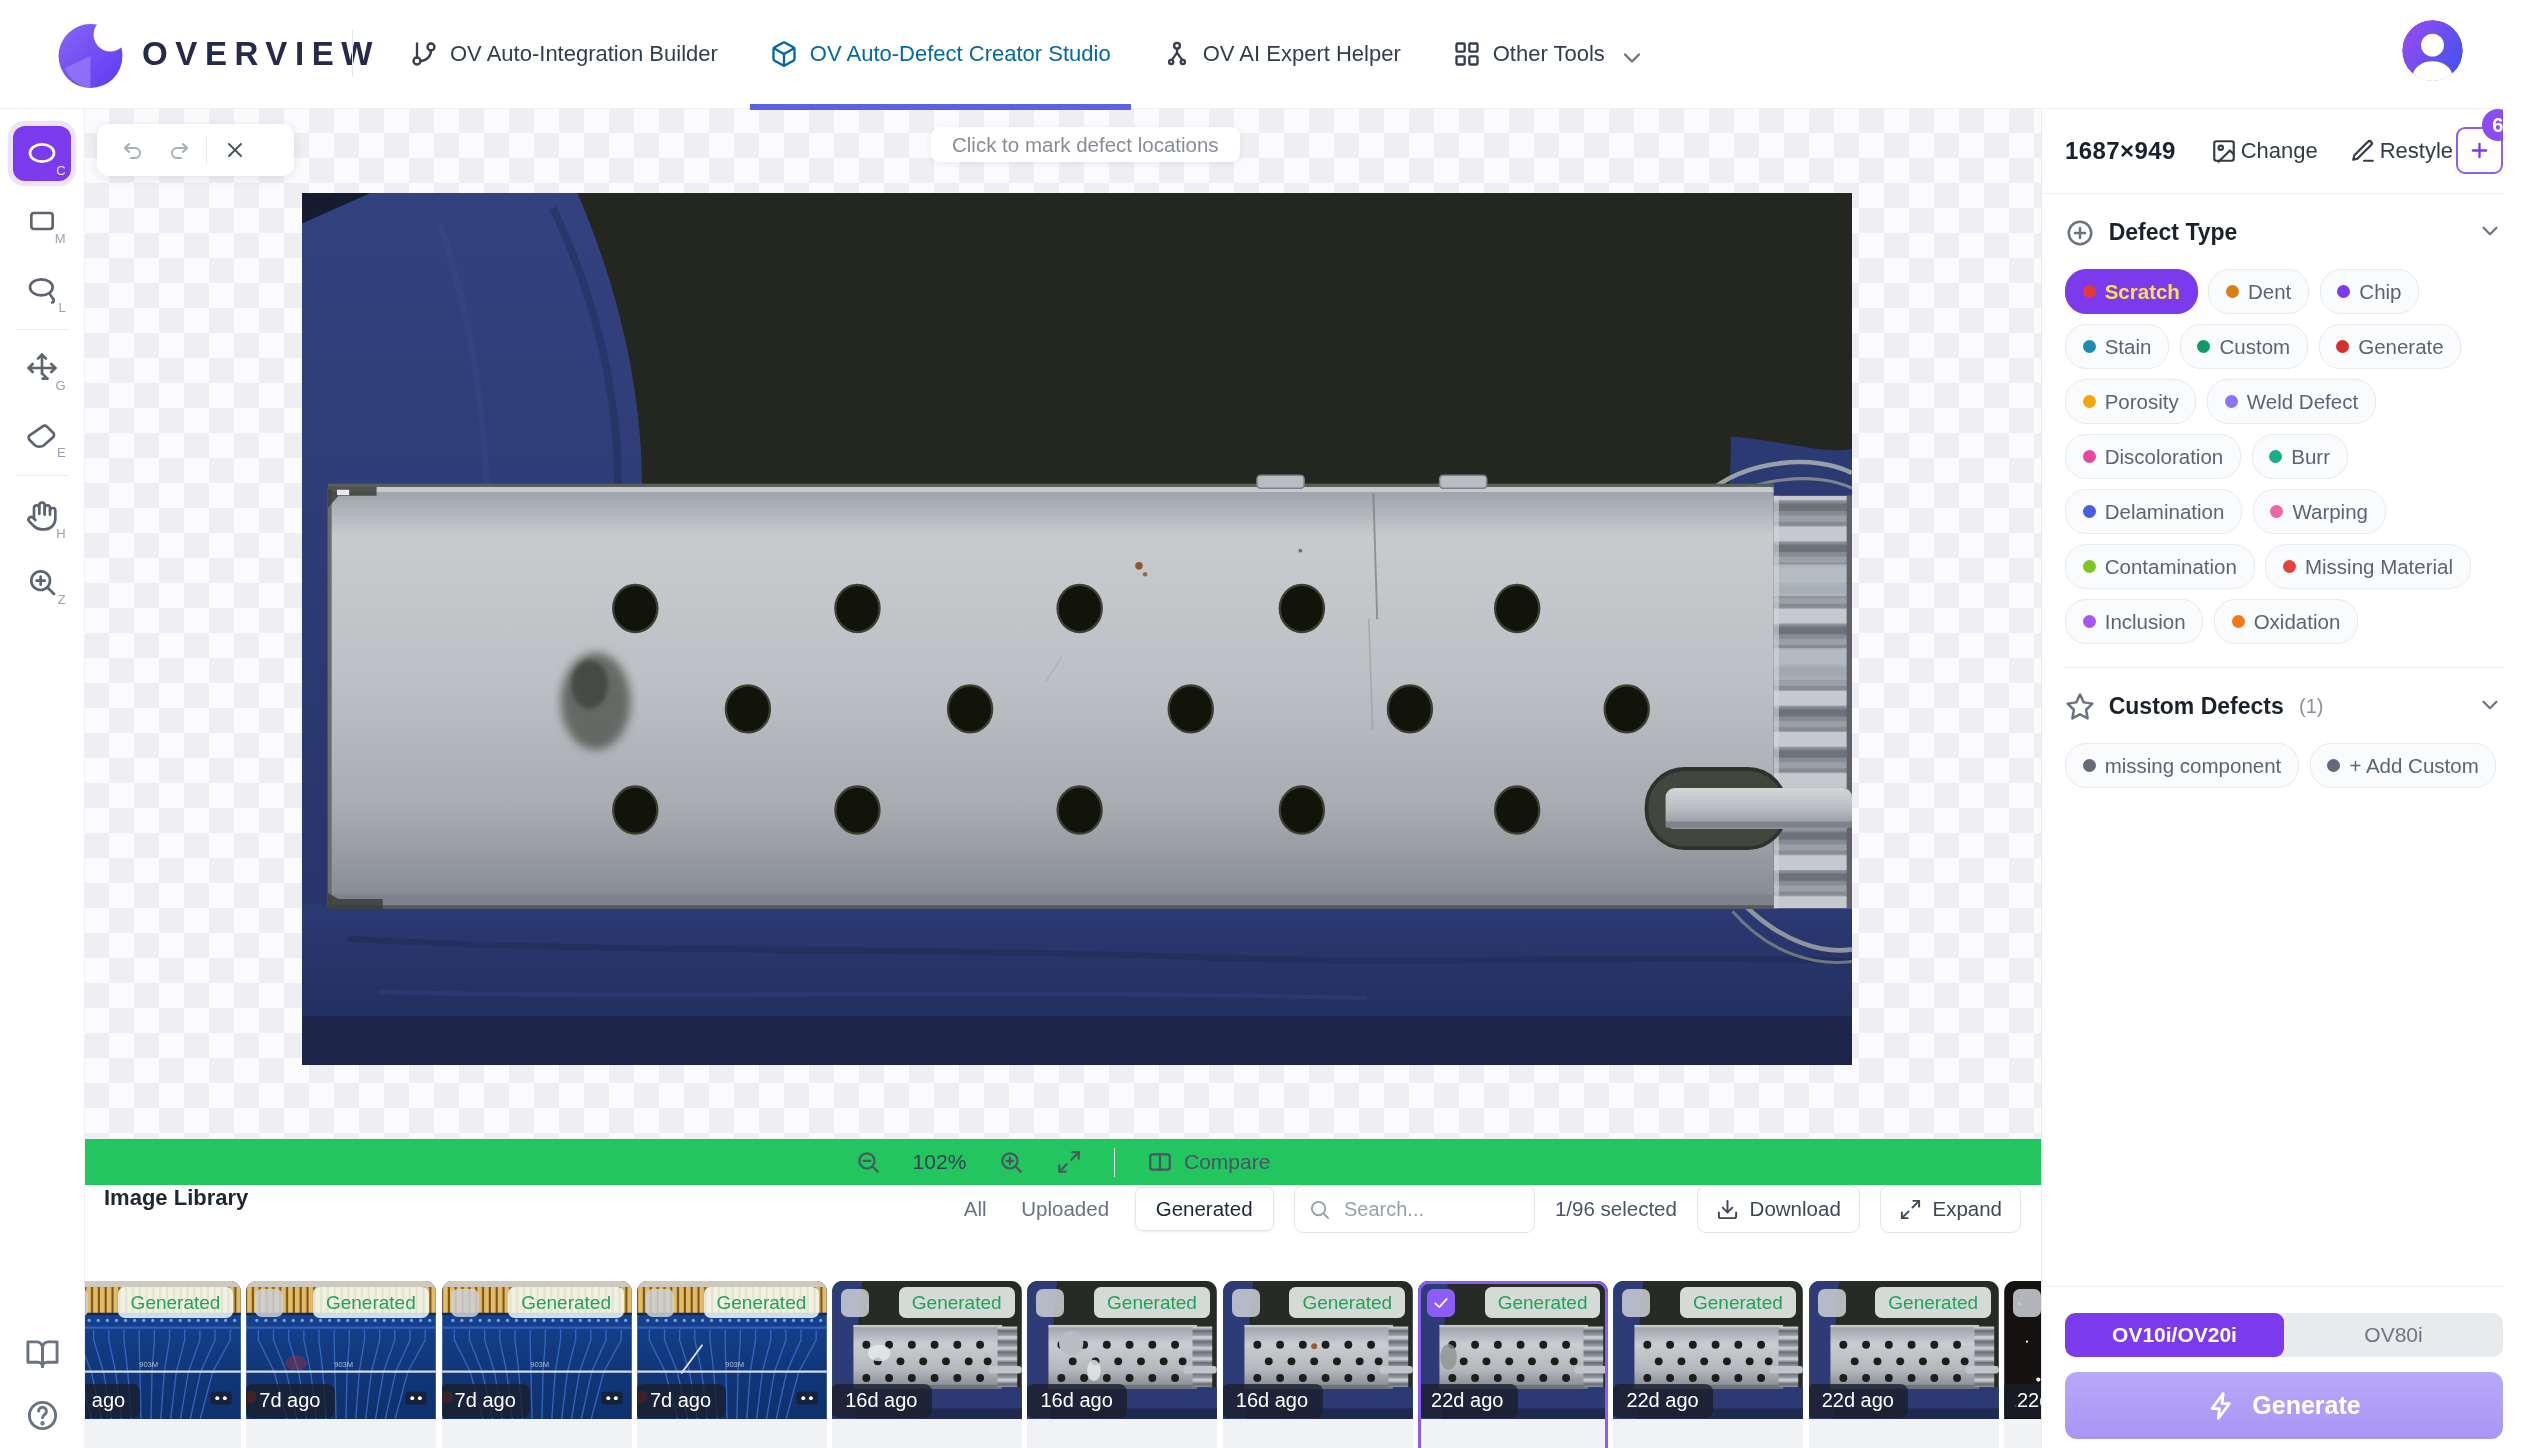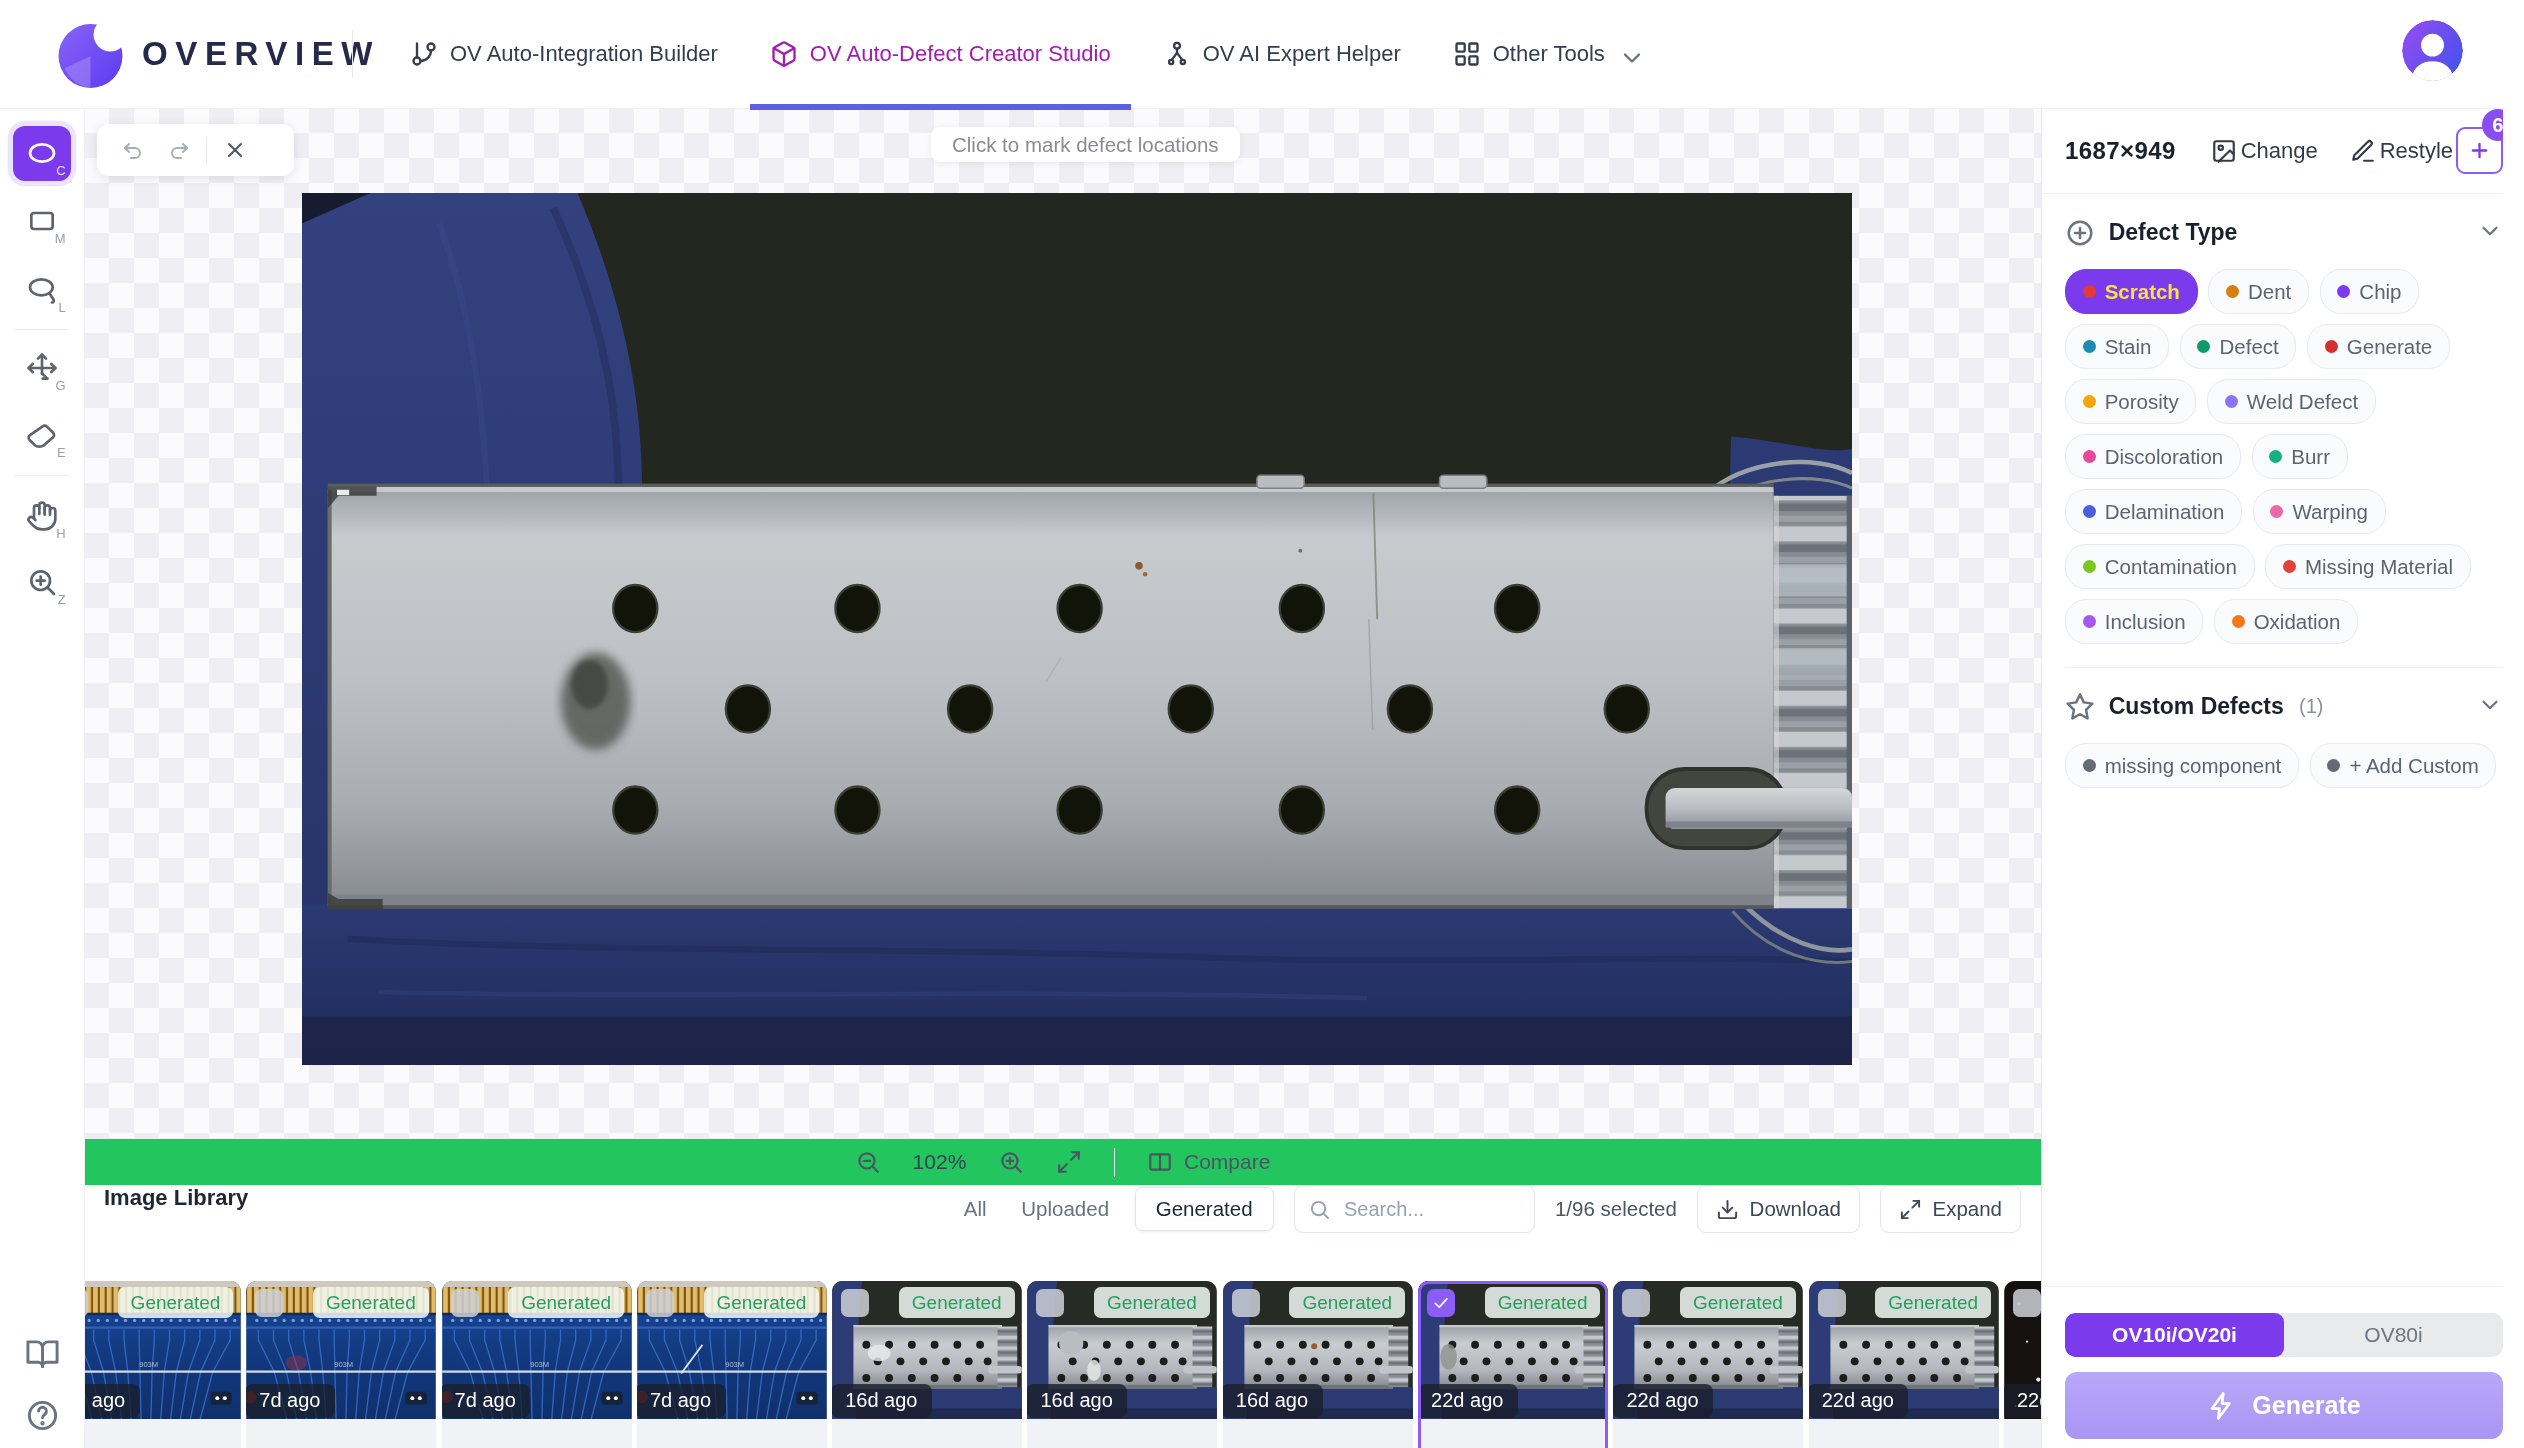--- a/index.html
+++ b/index.html
@@ -11,21 +11,21 @@
   #topbar{position:absolute;left:0;top:0;right:0;height:108px;background:#fff;
           border-bottom:1.5px solid #eef0f3;z-index:40}
   #brand{position:absolute;left:57px;top:20.5px;display:flex;align-items:center;gap:18px}
   #brand-blob{width:67px;height:67px}
   #brand-text{font-size:33px;font-weight:600;letter-spacing:7.6px;color:#252a4a}
   #brand-div{position:absolute;left:352px;top:30px;height:47px;width:0;border-left:1.5px solid #e4e6eb}
   #nav-tabs{position:absolute;left:384px;top:0;height:108px;display:flex}
   .nav-tab{position:relative;display:flex;align-items:center;gap:12px;padding:0 26px;
            font-size:22px;color:#333d4d;cursor:pointer;white-space:nowrap}
   .nav-tab svg{width:28px;height:28px}
-  .nav-tab.active{color:#a21caf}
+  .nav-tab.active{color:#0369a1}
   .nav-tab.active::after{content:"";position:absolute;left:6px;right:6px;bottom:-1.5px;height:5.3px;background:#5d60e2}
   .nav-tab .chev{width:20px;height:20px;color:#6b7280;margin-left:1.5px}
   #avatar{position:absolute;right:40px;top:20px;width:61px;height:61px;border-radius:50%;overflow:hidden}
 
   
   #lefttools{position:absolute;left:0;top:108px;width:84px;bottom:0;background:#fff;
              border-right:1.5px solid #eef0f3;z-index:30}
   .tool-btn{position:absolute;left:13px;width:58px;height:55px;border-radius:12px;display:flex;
             align-items:center;justify-content:center;color:#5d6470;cursor:pointer}
   .tool-btn svg{width:32px;height:32px}
@@ -1047,21 +1047,21 @@
           <div class="chip">
             <span class="dot" style="background:#7c3aed"></span>
             <span>Chip</span>
           </div>
           <div class="chip">
             <span class="dot" style="background:#1b8db2"></span>
             <span>Stain</span>
           </div>
           <div class="chip">
             <span class="dot" style="background:#0f9a6a"></span>
-            <span>Defect</span>
+            <span>Custom</span>
           </div>
           <div class="chip">
             <span class="dot" style="background:#d32f2f"></span>
             <span>Generate</span>
           </div>
           <div class="chip">
             <span class="dot" style="background:#f2a50c"></span>
             <span>Porosity</span>
           </div>
           <div class="chip">

